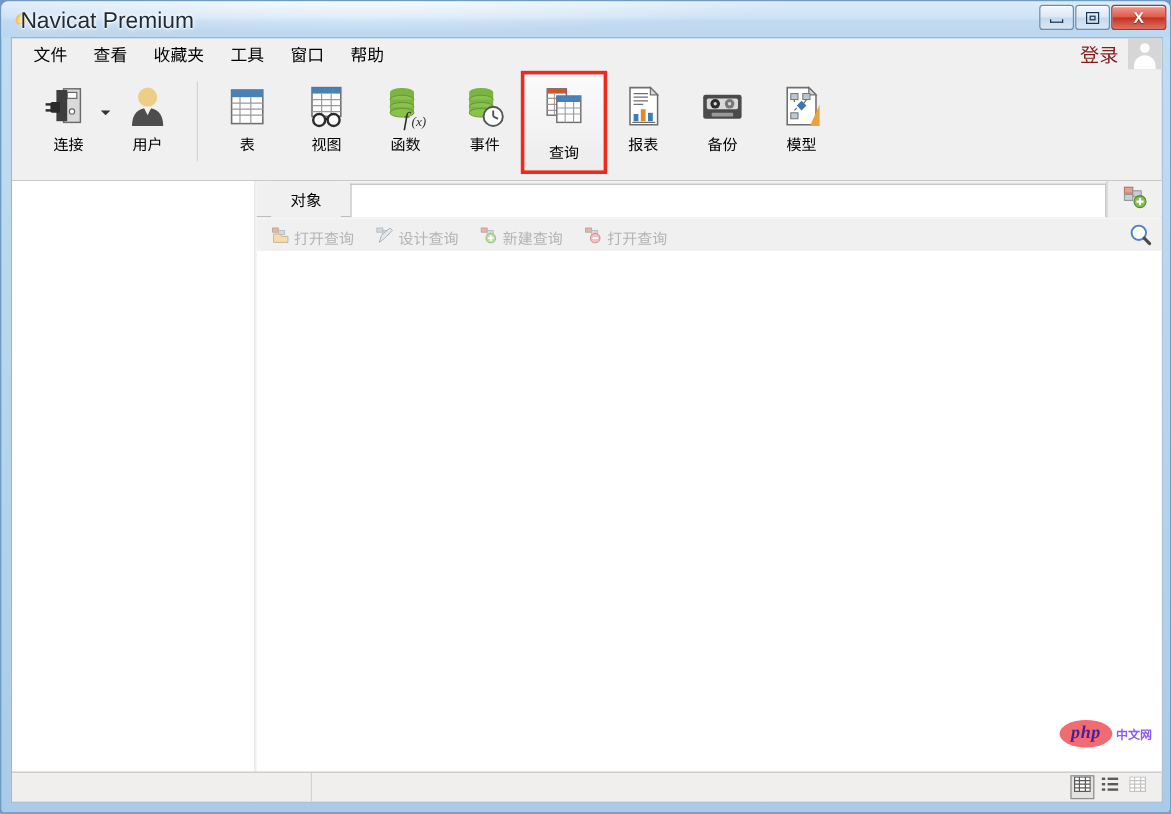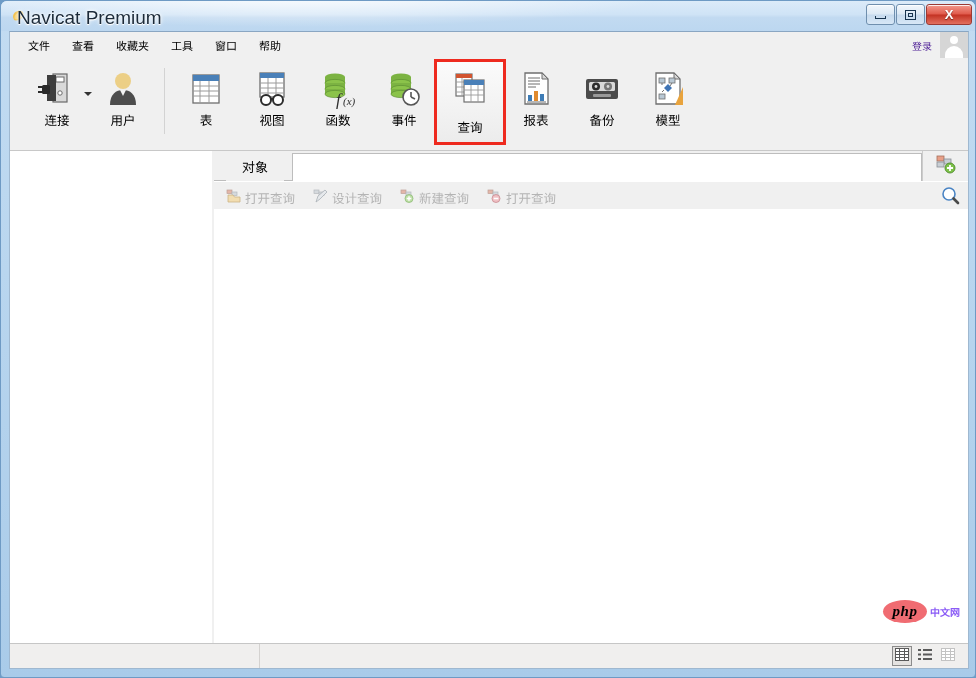--- a/index.html
+++ b/index.html
@@ -95,36 +95,36 @@
   
   .menubar {
     position: absolute;
     left: 0; top: 0;
     width: 958px; height: 26px;
     background: #f0f0f0;
     display: flex;
     align-items: center;
   }
   .menu-item {
-    font-size: 11px;
+    font-size: 14px;
     color: #000;
     padding: 0 10px;
     margin-left: 2px;
     cursor: default;
     white-space: nowrap;
   }
   .menu-item:first-child { margin-left: 8px; }
   .login-area {
     position: absolute;
     right: 0; top: 0;
     height: 26px;
     display: flex; align-items: center;
   }
   .login-label {
-    font-size: 10px; color: #4c1d95;
+    font-size: 16px; color: #7f1d1d;
     padding: 0 8px;
   }
   .avatar {
     width: 28px; height: 26px;
     background: #d6d6d6;
     position: relative;
     overflow: hidden;
   }
   .avatar .head {
     position: absolute; left: 10px; top: 4px;
@@ -294,21 +294,21 @@
     right: 8px; bottom: 20px;
     display: flex;
     align-items: center;
     gap: 3px;
     pointer-events: none;
   }
   .wm-php {
     width: 44px; height: 23px;
     border-radius: 50%;
     background: #f06c72;
-    color: #000000;
+    color: #4c1d95;
     font-size: 15px;
     font-style: italic;
     font-weight: bold;
     font-family: "Liberation Serif", serif;
     display: flex; align-items: center; justify-content: center;
     letter-spacing: .5px;
   }
   .wm-text {
     font-size: 10px;
     color: #8b5cf6;

